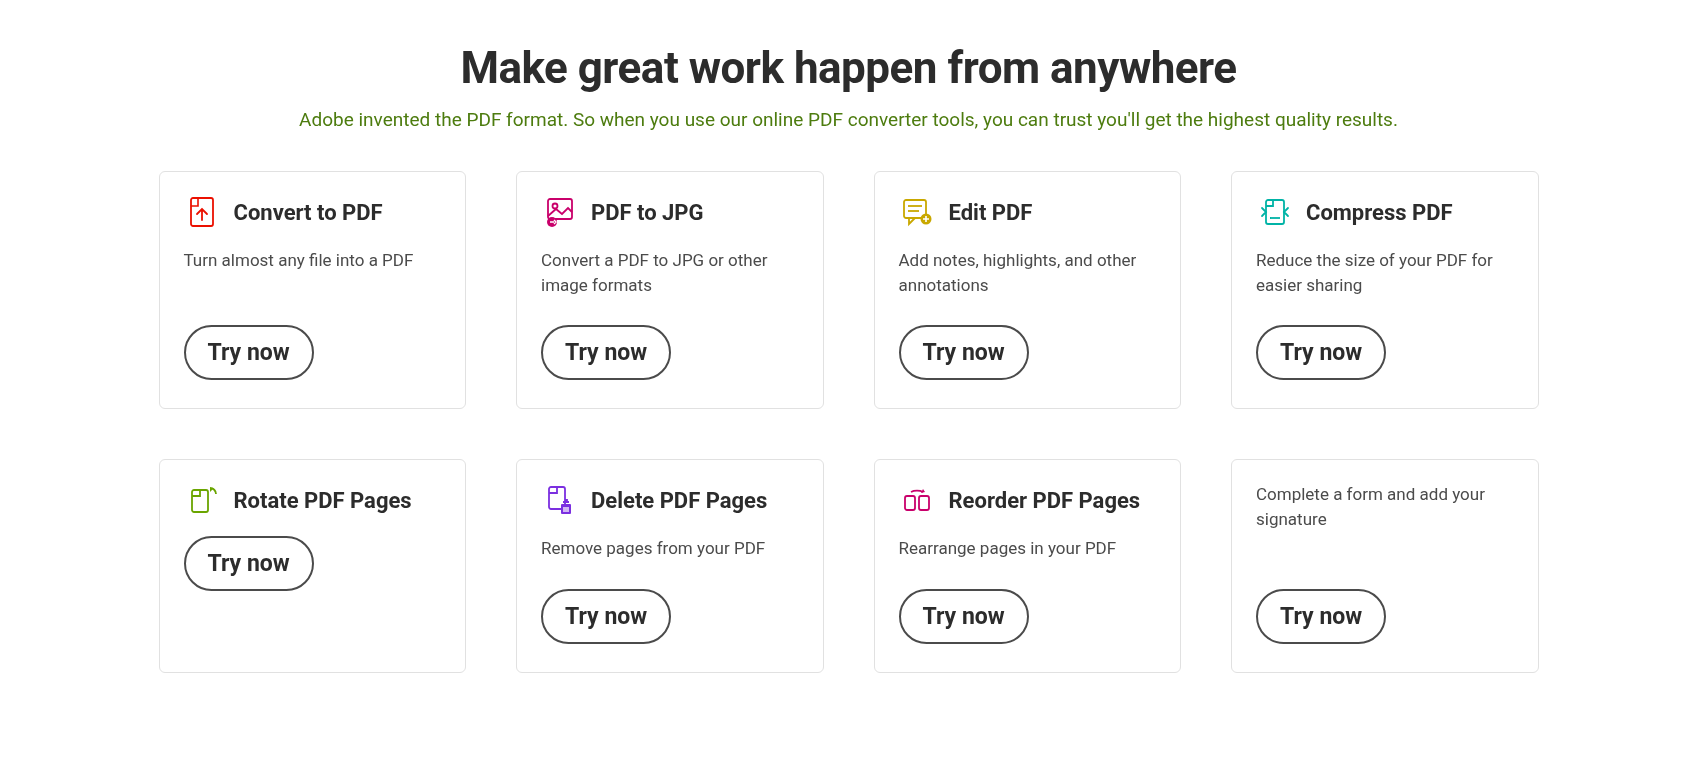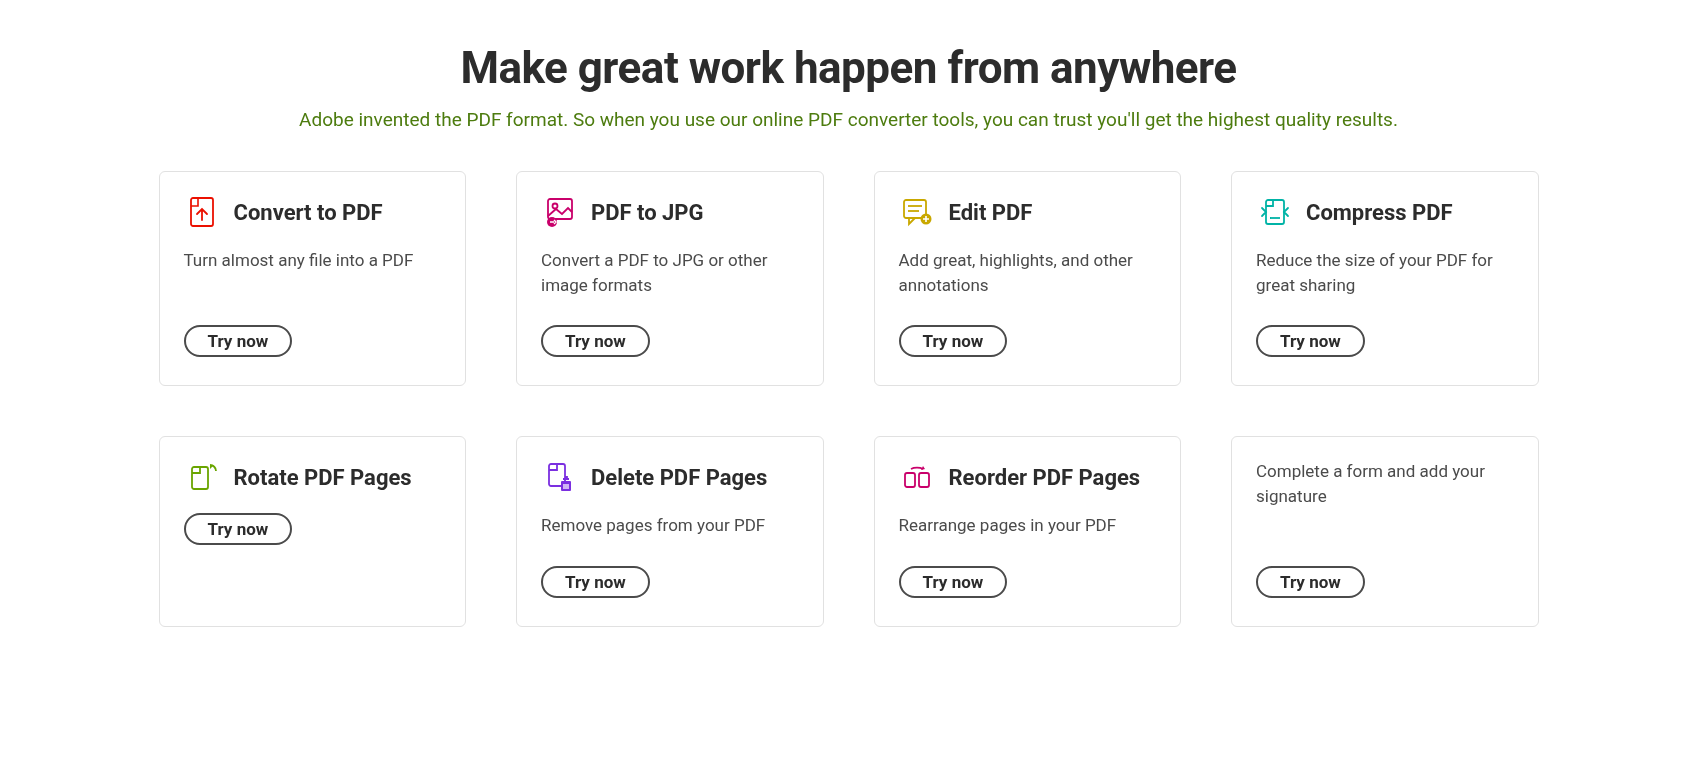--- a/index.html
+++ b/index.html
@@ -56,22 +56,22 @@
   color: #4b4b4b;
   line-height: 1.45;
   margin-bottom: 28px;
   flex-grow: 1;
 }
 .try-btn {
   align-self: flex-start;
   border: 2px solid #4b4b4b;
   background: transparent;
   border-radius: 999px;
-  padding: 4px 22px;
-  font-size: 17px;
+  padding: 12px 22px;
+  font-size: 23px;
   font-weight: 700;
   color: #2c2c2c;
   cursor: pointer;
   font-family: inherit;
 }
 </style>
 </head>
 <body>
 
 <div class="container">
@@ -121,38 +121,38 @@
             <rect x="5" y="6" width="22" height="18" rx="2"></rect>
             <path d="M10 24 L10 30 L16 24"></path>
             <line x1="9" y1="12" x2="23" y2="12"></line>
             <line x1="9" y1="17" x2="20" y2="17"></line>
             <circle cx="27" cy="25" r="5.5" fill="#c9a800" stroke="none"></circle>
             <path d="M27 22 V28 M24 25 H30" stroke="#fff" stroke-width="1.6"></path>
           </svg>
         </span>
         <span class="card-title">Edit PDF</span>
       </div>
-      <div class="card-desc">Add great, highlights, and other annotations</div>
+      <div class="card-desc">Add notes, highlights, and other annotations</div>
       <button class="try-btn">Try now</button>
     </div>
 
     <div class="card">
       <div class="card-head">
         <span class="icon">
           <svg viewBox="0 0 36 36" fill="none" stroke="#00b3a6" stroke-width="1.8">
             <rect x="10" y="6" width="18" height="24" rx="2"></rect>
             <path d="M17 6 V12 H10"></path>
             <path d="M6 14 L10 18 L6 22" stroke-linecap="round"></path>
             <path d="M32 14 L28 18 L32 22" stroke-linecap="round"></path>
             <line x1="14" y1="24" x2="24" y2="24"></line>
           </svg>
         </span>
         <span class="card-title">Compress PDF</span>
       </div>
-      <div class="card-desc">Reduce the size of your PDF for great sharing</div>
+      <div class="card-desc">Reduce the size of your PDF for easier sharing</div>
       <button class="try-btn">Try now</button>
     </div>
 
     <div class="card">
       <div class="card-head">
         <span class="icon">
           <svg viewBox="0 0 36 36" fill="none" stroke="#6aa500" stroke-width="1.8">
             <rect x="8" y="8" width="16" height="22" rx="2"></rect>
             <path d="M16 8 V14 H8"></path>
             <path d="M26 6 A6 6 0 0 1 32 12"></path>

